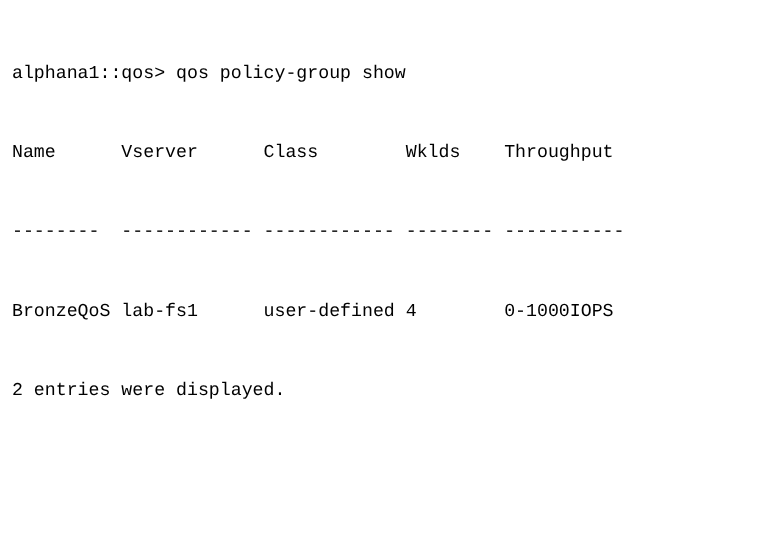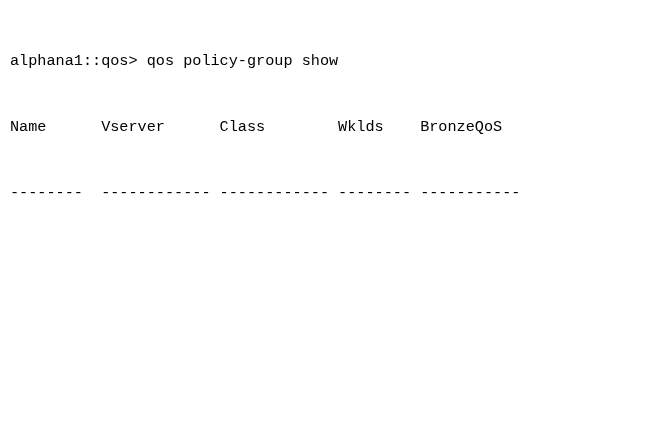--- a/index.html
+++ b/index.html
@@ -38,22 +38,24 @@
     height: 22px;
     white-space: pre;
   }
 </style>
 </head>
 <body>
 
 <div id="terminal">
   <div class="screen">
     <span class="line">alphana1::qos&gt; qos policy-group show</span>
-    <span class="line">Name      Vserver      Class        Wklds    BronzeQoS</span>
+    <span class="line">Name      Vserver      Class        Wklds    Throughput</span>
     <span class="line">--------  ------------ ------------ -------- -----------</span>
+    <span class="line">BronzeQoS lab-fs1      user-defined 4        0-1000IOPS</span>
+    <span class="line">2 entries were displayed.</span>
     
     
     
     
     
     
     
     
     
     

